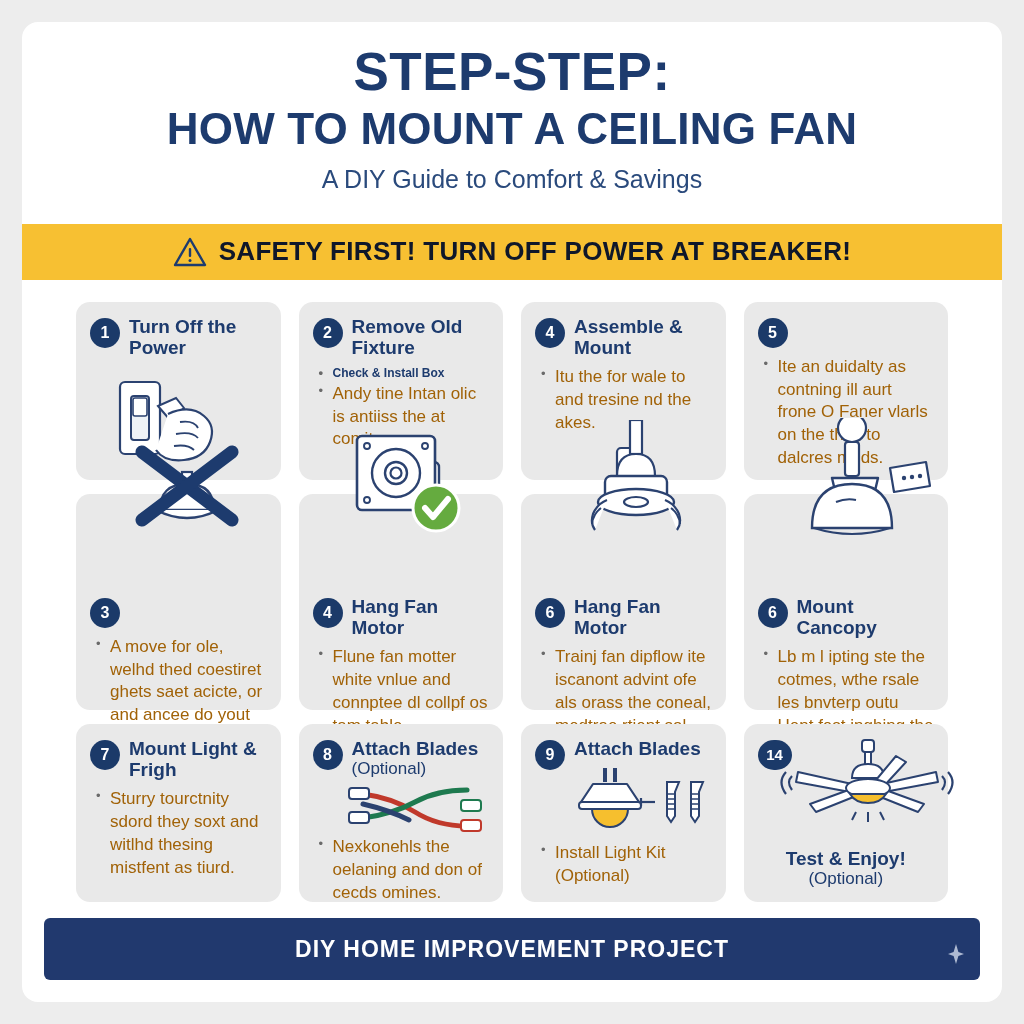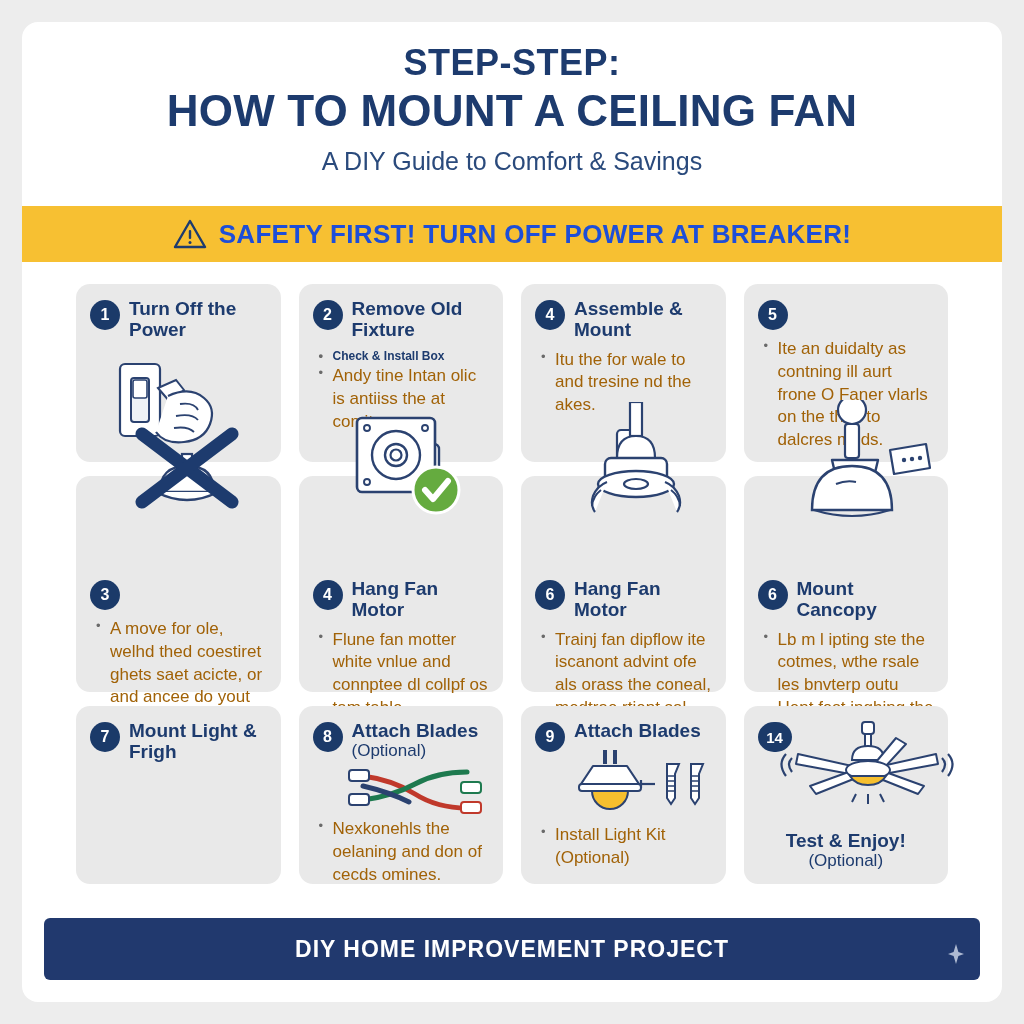--- a/index.html
+++ b/index.html
@@ -10,38 +10,38 @@
     -webkit-font-smoothing:antialiased;
   }
   .poster{
     position:absolute;left:22px;top:22px;width:980px;height:980px;
     background:#ffffff;border-radius:16px;overflow:hidden;
   }
 
   
   .header{padding:22px 40px 10px;text-align:center;}
   .kicker{
-    font-size:36px;font-weight:bold;color:#1d3b6e;letter-spacing:.5px;
+    font-size:53px;font-weight:bold;color:#1d3b6e;letter-spacing:.5px;
     line-height:1.05;font-stretch:condensed;
   }
   .title{
     font-size:44px;font-weight:bold;color:#1d3b6e;letter-spacing:.2px;
     line-height:1.12;margin-top:4px;white-space:nowrap;
   }
   .subtitle{
     font-size:25px;color:#2a4a7c;margin-top:12px;font-weight:normal;
   }
 
   
   .banner{
     margin-top:20px;height:56px;background:#f7c032;
     display:flex;align-items:center;justify-content:center;gap:12px;
   }
   .banner-text{
-    font-size:26px;font-weight:bold;color:#1d4ed8;letter-spacing:.3px;
+    font-size:26px;font-weight:bold;color:#0f172a;letter-spacing:.3px;
     white-space:nowrap;
   }
   .warn-tri{display:block;}
 
   
   .grid{
     position:relative;
     padding:22px 54px 0;
     display:grid;
     grid-template-columns:repeat(4,1fr);
@@ -296,20 +296,23 @@
       <ul class="bullets">
         <li>Lb m l ipting ste the cotmes, wthe rsale les bnvterp outu Hent fest inghing the rettiuds.</li>
       </ul>
     </div>
 
     <div class="card r3">
       <div class="card-head">
         <div class="badge">7</div>
         <div class="heading">Mount Light &amp; Frigh</div>
       </div>
+      <ul class="bullets">
+        <li>Sturry tourctnity sdord they soxt and witlhd thesing mistfent as tiurd.</li>
+      </ul>
     </div>
 
     <div class="card r3">
       <div class="card-head">
         <div class="badge">8</div>
         <div class="heading">
           <span>Attach Blades</span>
           <span class="opt">(Optional)</span>
         </div>
       </div>

